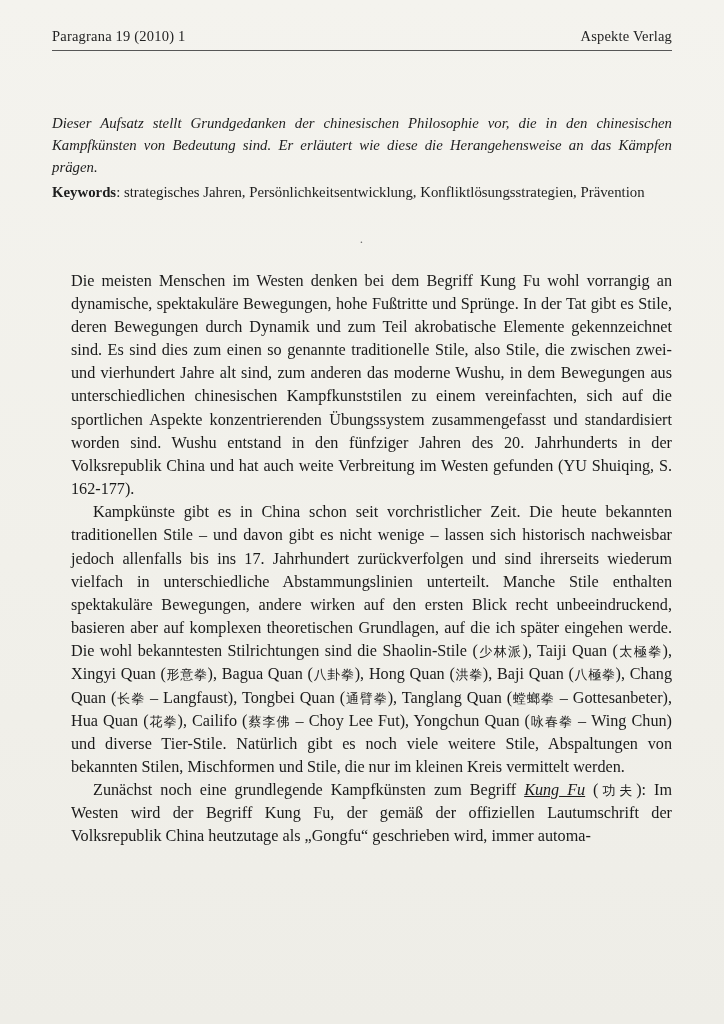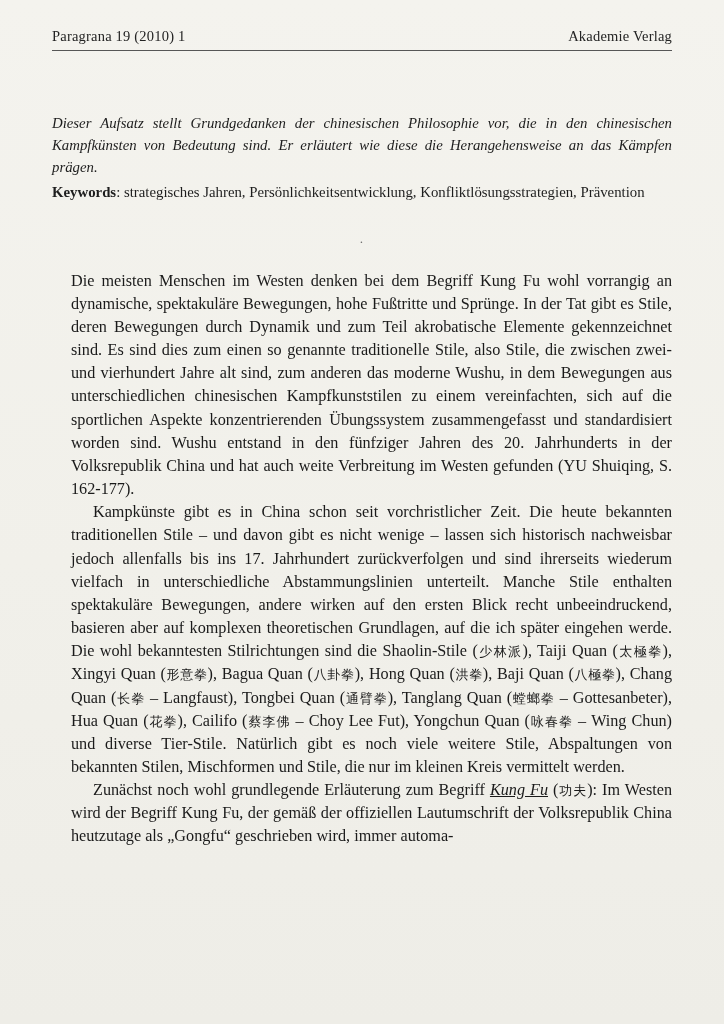--- a/index.html
+++ b/index.html
@@ -97,32 +97,32 @@
   }
   .ital { font-style: italic; text-decoration: underline; }
 </style>
 </head>
 <body>
 
 <div class="page">
 
   <div class="running-head">
     <span class="left">Paragrana 19 (2010) 1</span>
-    <span class="right">Akademie Verlag</span>
+    <span class="right">Aspekte Verlag</span>
   </div>
 
 
 
   <div class="abstract">Dieser Aufsatz stellt Grundgedanken der chinesischen Philosophie vor, die in den chinesischen Kampfkünsten von Bedeutung sind. Er erläutert wie diese die Herangehensweise an das Kämpfen prägen.</div>
 
   <div class="keywords">
     <span class="kw-label">Keywords</span><span>: strategisches Jahren, Persönlichkeitsentwicklung, Konfliktlösungsstrategien, Prävention</span>
   </div>
 
   <div class="dot-sep">·</div>
 
   <div class="body-text">
     <p>Die meisten Menschen im Westen denken bei dem Begriff Kung Fu wohl vorrangig an dynamische, spektakuläre Bewegungen, hohe Fußtritte und Sprünge. In der Tat gibt es Stile, deren Bewegungen durch Dynamik und zum Teil akrobatische Elemente gekennzeichnet sind. Es sind dies zum einen so genannte traditionelle Stile, also Stile, die zwischen zwei- und vierhundert Jahre alt sind, zum anderen das moderne Wushu, in dem Bewegungen aus unterschiedlichen chinesischen Kampfkunststilen zu einem vereinfachten, sich auf die sportlichen Aspekte konzentrierenden Übungssystem zusammengefasst und standardisiert worden sind. Wushu entstand in den fünfziger Jahren des 20. Jahrhunderts in der Volksrepublik China und hat auch weite Verbreitung im Westen gefunden (YU Shuiqing, S. 162-177).</p>
     <p><span>Kampkünste gibt es in China schon seit vorchristlicher Zeit. Die heute bekannten traditionellen Stile – und davon gibt es nicht wenige – lassen sich historisch nachweisbar jedoch allenfalls bis ins 17. Jahrhundert zurückverfolgen und sind ihrerseits wiederum vielfach in unterschiedliche Abstammungslinien unterteilt. Manche Stile enthalten spektakuläre Bewegungen, andere wirken auf den ersten Blick recht unbeeindruckend, basieren aber auf komplexen theoretischen Grundlagen, auf die ich später eingehen werde. Die wohl bekanntesten Stilrichtungen sind die Shaolin-Stile (</span><span class="cjk">少林派</span><span>), Taiji Quan (</span><span class="cjk">太極拳</span><span>), Xingyi Quan (</span><span class="cjk">形意拳</span><span>), Bagua Quan (</span><span class="cjk">八卦拳</span><span>), Hong Quan (</span><span class="cjk">洪拳</span><span>), Baji Quan (</span><span class="cjk">八極拳</span><span>), Chang Quan (</span><span class="cjk">长拳</span><span> – Langfaust), Tongbei Quan (</span><span class="cjk">通臂拳</span><span>), Tanglang Quan (</span><span class="cjk">螳螂拳</span><span> – Gottesanbeter), Hua Quan (</span><span class="cjk">花拳</span><span>), Cailifo (</span><span class="cjk">蔡李佛</span><span> – Choy Lee Fut), Yongchun Quan (</span><span class="cjk">咏春拳</span><span> – Wing Chun) und diverse Tier-Stile. Natürlich gibt es noch viele weitere Stile, Abspaltungen von bekannten Stilen, Mischformen und Stile, die nur im kleinen Kreis vermittelt werden.</span></p>
-    <p><span>Zunächst noch wohl grundlegende Erläuterung zum Begriff </span><span class="ital">Kung Fu</span><span> (</span><span class="cjk">功夫</span><span>): Im Westen wird der Begriff Kung Fu, der gemäß der offiziellen Lautumschrift der Volksrepublik China heutzutage als „Gongfu“ geschrieben wird, immer automa-</span></p>
+    <p><span>Zunächst noch eine grundlegende Kampfkünsten zum Begriff </span><span class="ital">Kung Fu</span><span> (</span><span class="cjk">功夫</span><span>): Im Westen wird der Begriff Kung Fu, der gemäß der offiziellen Lautumschrift der Volksrepublik China heutzutage als „Gongfu“ geschrieben wird, immer automa-</span></p>
   </div>
 
 </div>
 
 </body></html>

